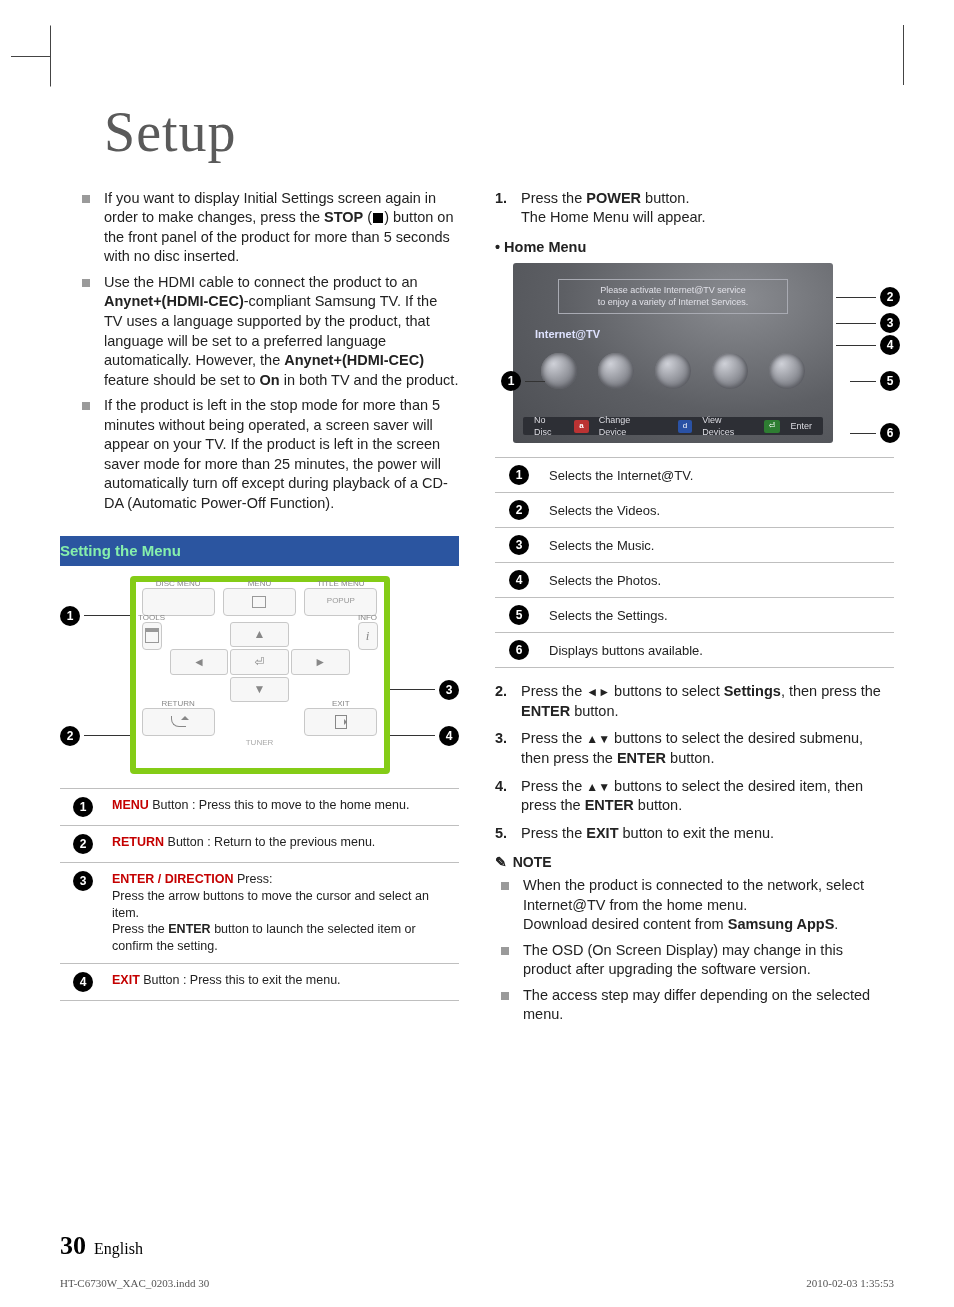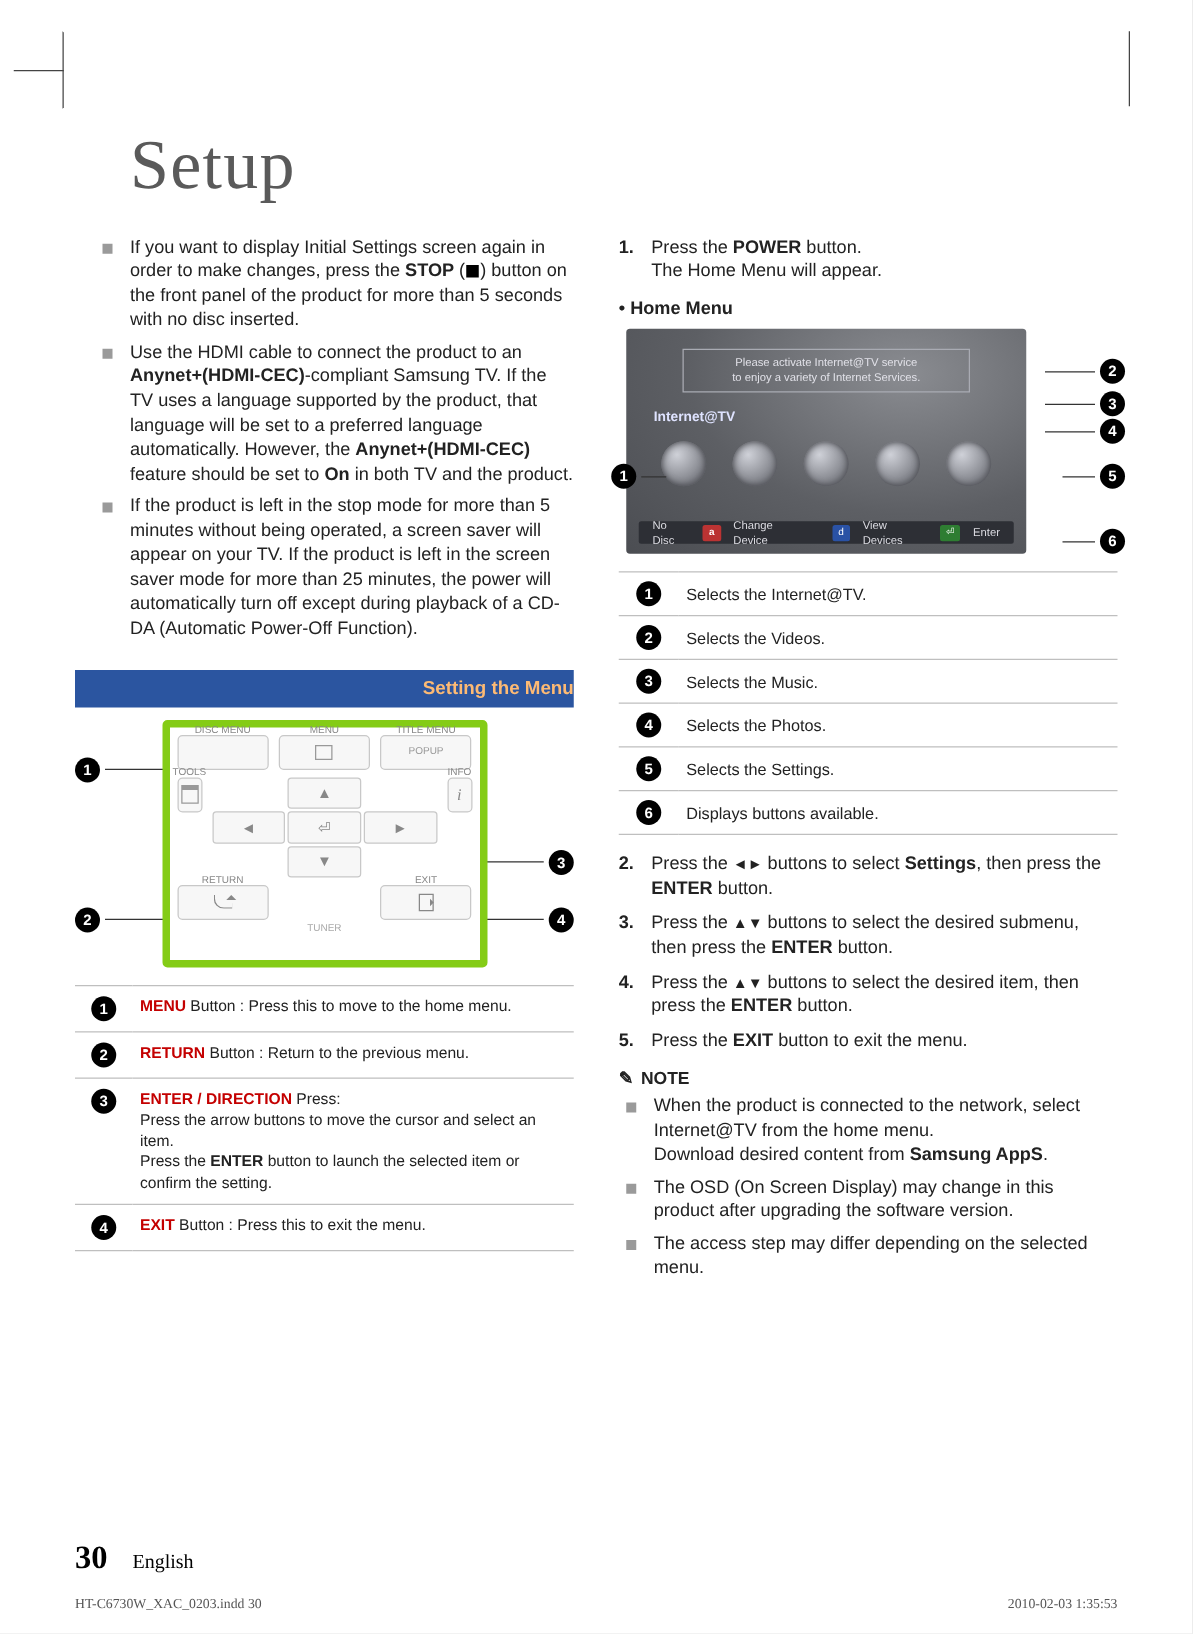--- a/index.html
+++ b/index.html
@@ -48,21 +48,21 @@
   ul.sq > li { position:relative; padding-left: 22px; margin: 0 0 6px 0; }
   ul.sq > li::before {
     content:""; position:absolute; left:0; top:6px; width:8px; height:8px;
     background:#9a9a9a;
   }
   .b { font-weight:700; }
   .red { color: var(--red); font-weight:700; }
   .stop-sq { display:inline-block; width:10px; height:10px; background:#000; vertical-align:-1px; margin:0 1px; }
   .section-bar {
     background: var(--blue-bar);
-    color:#fdba74; text-align:right; font-weight:700;
+    color:#86efac; text-align:left; font-weight:700;
     padding:5px 0; margin: 22px 0 10px 0; font-size:15px;
   }
   
   .remote-wrap { position:relative; margin: 0 0 14px 0; }
   .remote-outer {
     margin: 0 auto; width: 260px; height: 198px;
     border:6px solid #84cc16; border-radius:4px; padding:6px;
     box-sizing:border-box; background:#fff;
     display:flex; flex-direction:column; gap:6px; align-items:center;
     position:relative;
@@ -101,21 +101,21 @@
   table.legend { width:100%; border-collapse:collapse; margin-top:4px; font-size:12.5px;}
   table.legend td { border-top:1px solid var(--rule); border-bottom:1px solid var(--rule); padding:8px 6px; vertical-align:top;}
   table.legend td:first-child { width:34px; text-align:center;}
   
   ol.steps { list-style:none; padding:0; margin:0 0 10px 0; counter-reset: st; }
   ol.steps > li { counter-increment: st; position:relative; padding-left: 26px; margin-bottom:8px;}
   ol.steps > li::before {
     content: counter(st) "."; position:absolute; left:0; top:0; font-weight:700;
   }
   .sub-h { font-weight:700; margin: 10px 0 6px 0; }
-  .home-wrap { position:relative; margin: 6px 0 14px 0; }
+  .home-wrap { position:relative; margin: 6px 0 14px 12px; }
   .home-panel {
     width: 320px; height: 180px; margin: 0 0 0 6px;
     background: radial-gradient(ellipse at 70% 20%, #8a8c91 0%, #5d5f64 55%, #4b4d52 100%);
     border-radius:3px; position:relative; color:#d8d8e0;
     overflow:hidden;
   }
   .hm-banner {
     position:absolute; top:16px; left:50%; transform:translateX(-50%);
     border:1px solid #a9abb3; padding:4px 14px; font-size:9px; text-align:center;
     color:#e1e1e8; width: 200px;
@@ -144,21 +144,21 @@
   .chip.grn{background:#2e7d32;}
   
   table.home-legend { width:100%; border-collapse:collapse; font-size:13px; margin-top:6px;}
   table.home-legend td { border-top:1px solid var(--rule); border-bottom:1px solid var(--rule); padding:7px 6px;}
   table.home-legend td:first-child { width:36px; text-align:center;}
   .note-h { font-weight:700; font-size:14px; display:flex; align-items:center; gap:6px; margin:10px 0 4px 0;}
   .arrow { font-size:12px; }
   
   .footer {
     position:absolute; left:60px; right:60px; bottom:46px;
-    display:flex; align-items:baseline; gap:20px;
+    display:flex; align-items:baseline; gap:8px;
   }
   .pgnum { font-size:26px; font-weight:800; }
   .imprint {
     position:absolute; left:60px; right:60px; bottom:18px;
     display:flex; justify-content:space-between; font-size:11px; color:#555;
   }
 </style>
 </head>
 <body>
 

